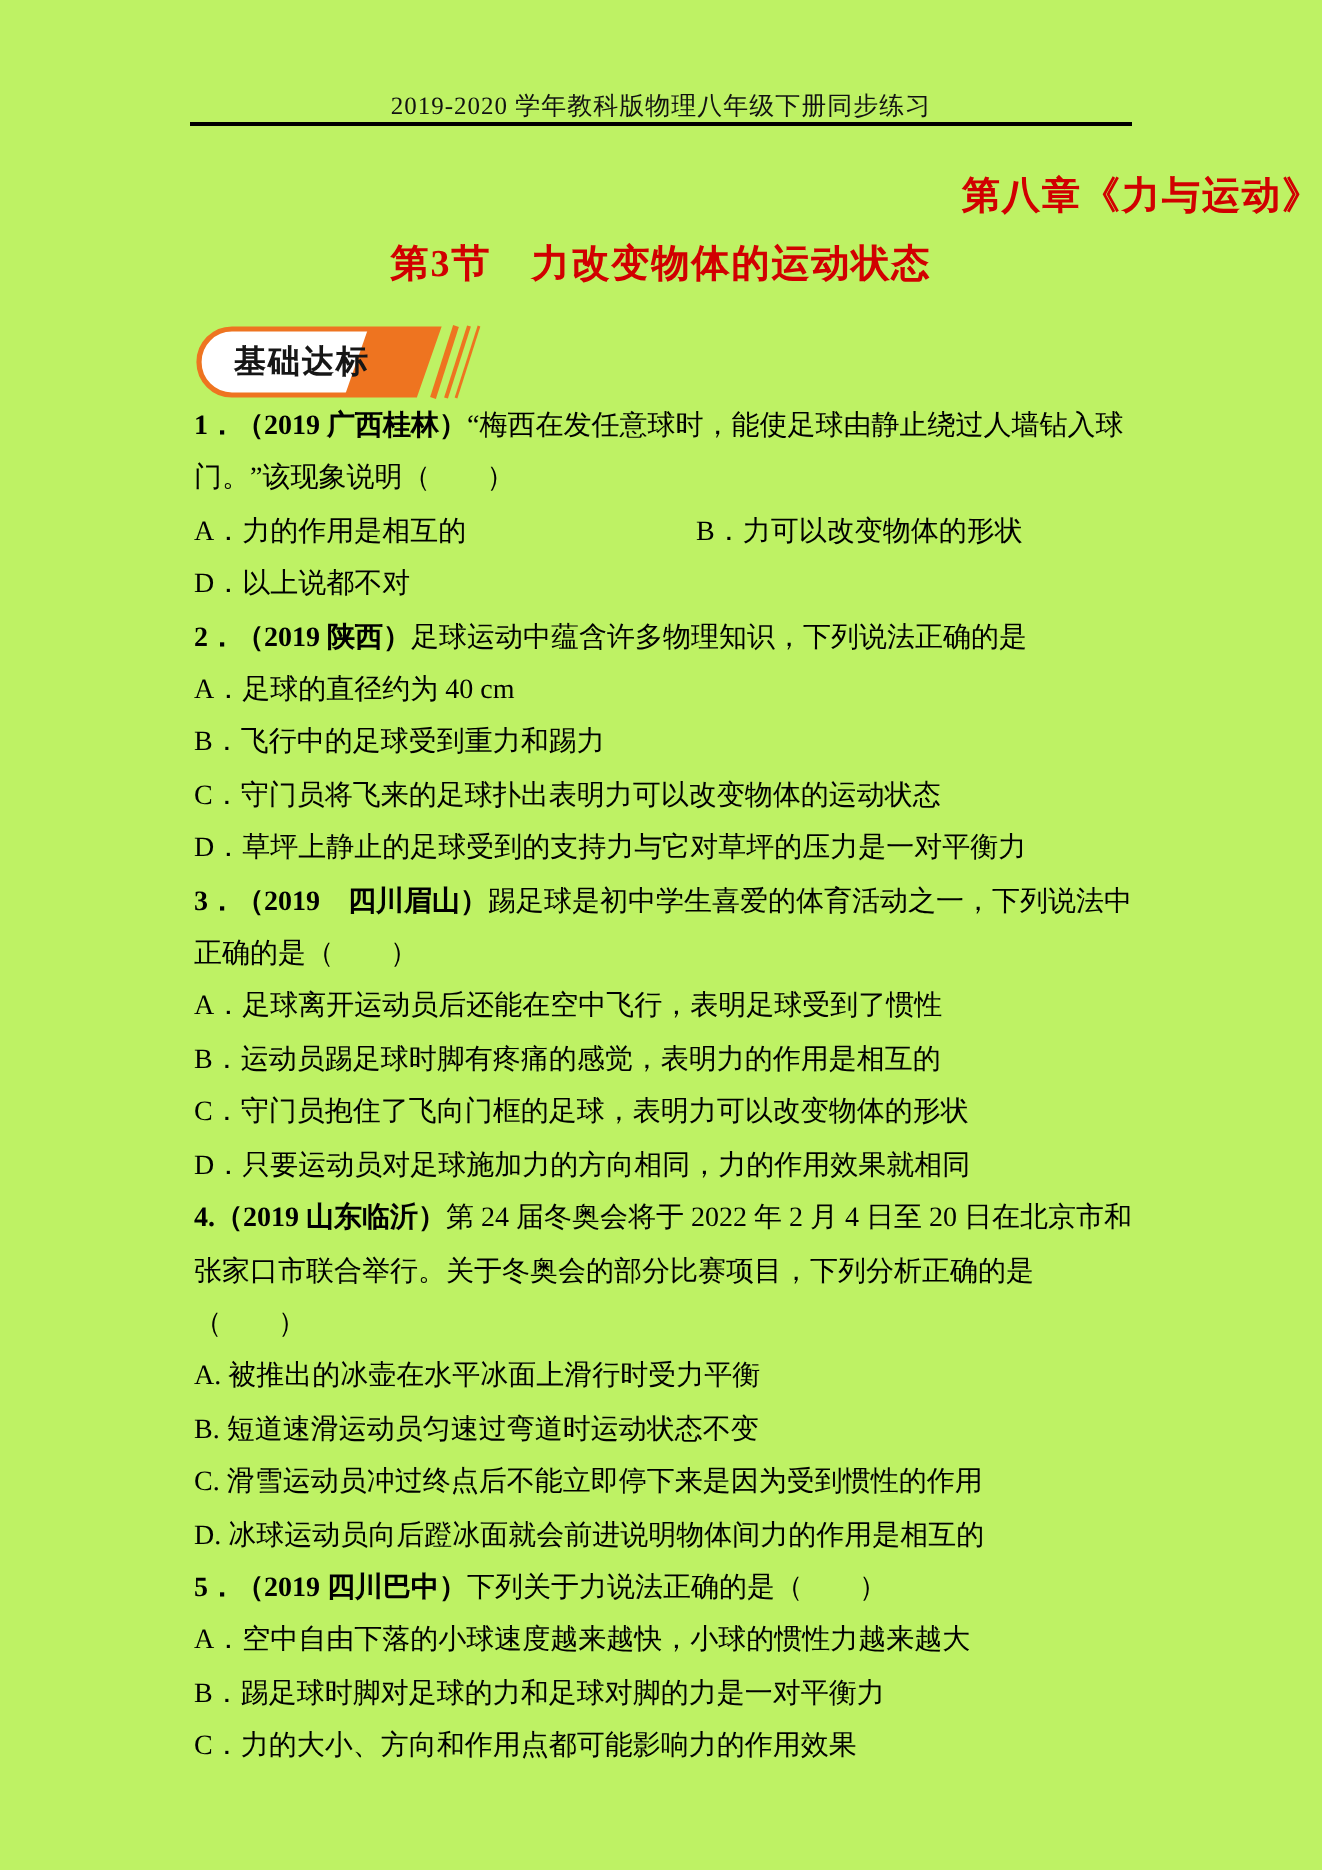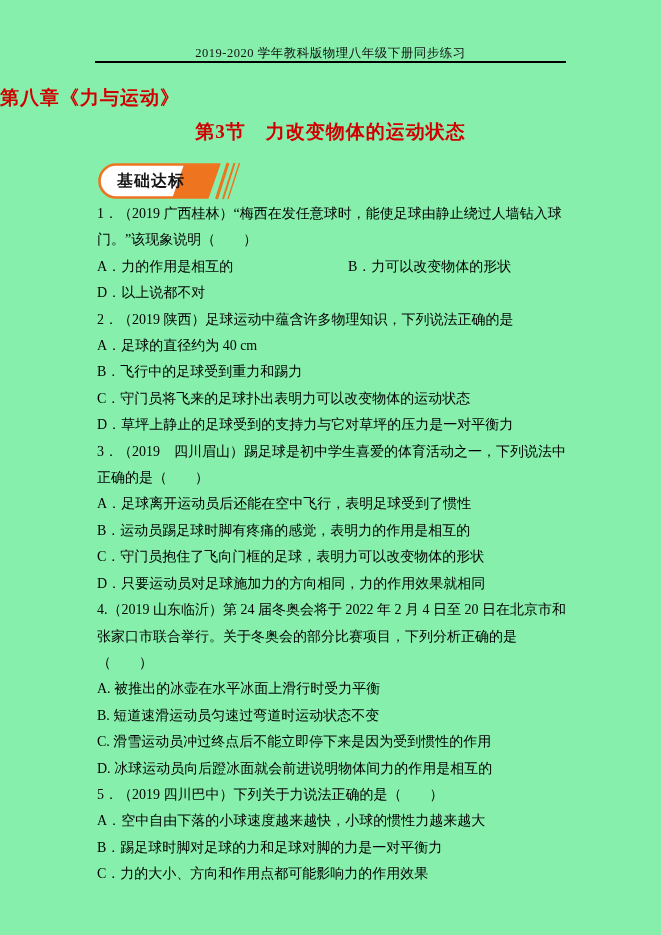--- a/index.html
+++ b/index.html
@@ -1,57 +1,57 @@
 <!DOCTYPE html>
 <html><head>
 <meta charset="utf-8">
 <style>
   * { margin:0; padding:0; box-sizing:border-box; }
   html, body { background:#ffffff; }
   .page {
     position:relative;
     width:661px; height:935px;
-    background:#86efac;
+    background:#bef264;
     font-family:"Liberation Serif","DejaVu Serif",serif;
     color:#000;
     overflow:hidden;
   }
   .doc-header {
     position:absolute; top:45px; left:0; width:100%;
     text-align:center; font-size:12.5px; color:#111;
     letter-spacing:0.5px;
   }
   .header-rule {
     position:absolute; top:61px; left:95px; width:471px;
     border-top:2px solid #000; height:0;
   }
   .chapter-title {
     position:absolute; top:85px; left:0; width:100%;
-    text-align:left; font-size:19px; font-weight:bold;
+    text-align:right; font-size:19px; font-weight:bold;
     color:#d10000; letter-spacing:1px;
   }
   .section-title {
     position:absolute; top:119px; left:0; width:100%;
     text-align:center; font-size:19px; font-weight:bold;
     color:#d10000; letter-spacing:1px;
   }
   .badge { position:absolute; top:162px; left:95px; width:152px; height:38px; }
   .badge svg { position:absolute; top:0; left:0; }
   .badge-label {
     position:absolute; top:9px; left:22px;
     font-family:Liberation Serif, serif;
     font-size:16px; font-weight:bold; color:#161616; letter-spacing:1px;
     white-space:nowrap;
   }
   .content {
     position:absolute; top:201px; left:97px; width:470px;
     font-size:14px; line-height:26.4px;
   }
   .content p { margin:0; }
-  .stem b { font-weight:normal; }
+  .stem b { font-weight:bold; }
   .opt-grid { display:grid; grid-template-columns:251px 1fr; }
   .q { margin:0; }
 </style>
 </head>
 <body>
 
 <div class="page">
 
   <div class="doc-header">2019-2020 学年教科版物理八年级下册同步练习</div>
   <div class="header-rule"></div>

